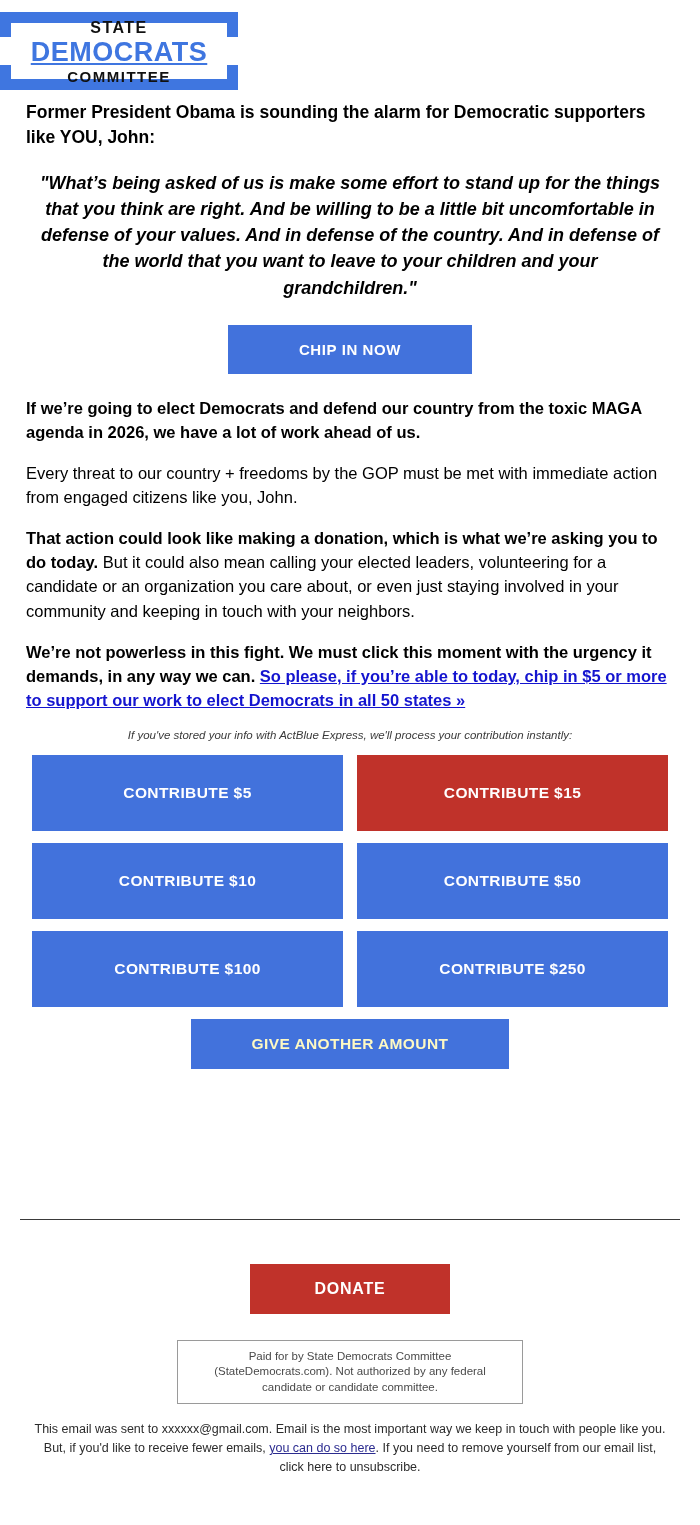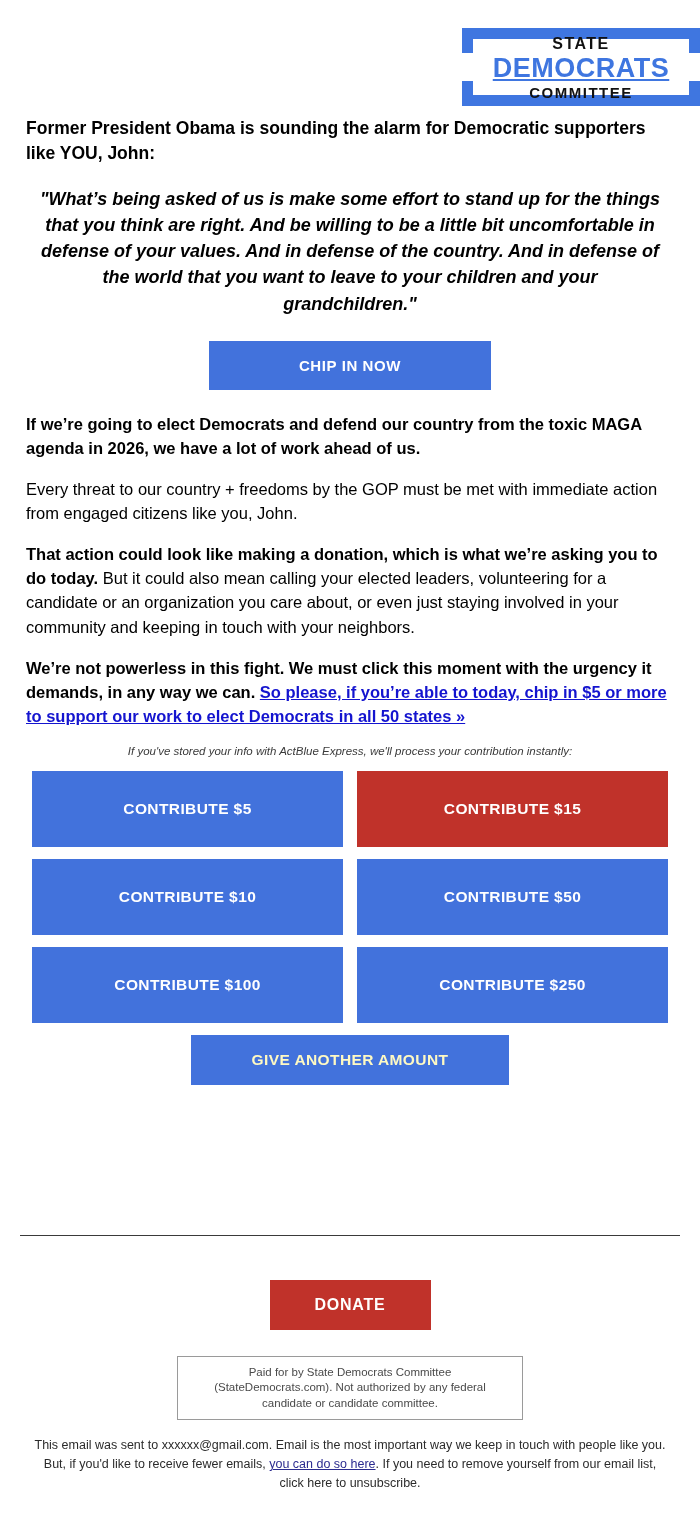--- a/index.html
+++ b/index.html
@@ -16,24 +16,24 @@
     overflow: hidden;
   }
 
   .email-wrap {
     width: 700px;
     padding: 0;
   }
 
   
   .logo-block {
-    padding-top: 28px;
+    padding-top: 12px;
     padding-bottom: 10px;
     display: flex;
-    justify-content: flex-end;
+    justify-content: flex-start;
   }
   .logo {
     position: relative;
     width: 238px;
     height: 78px;
   }
   .logo-frame {
     position: absolute;
     inset: 0;
     border: 11px solid #3f76e0;
@@ -114,21 +114,21 @@
     margin-bottom: 24px;
   }
 
   .btn-center {
     display: flex;
     justify-content: center;
     margin-bottom: 22px;
   }
   .chip-btn {
     display: block;
-    width: 282px;
+    width: 244px;
     padding: 16px 17px;
     background: #4272dc;
     color: #ffffff;
     font-size: 15px;
     font-weight: bold;
     letter-spacing: 0.6px;
     text-align: center;
     text-decoration: none;
     border: none;
     cursor: pointer;
@@ -209,21 +209,21 @@
     margin: 0 20px;
   }
 
   .donate-row {
     display: flex;
     justify-content: center;
     margin-top: 44px;
     margin-bottom: 26px;
   }
   .donate-btn {
-    width: 161px;
+    width: 200px;
     padding: 16px 0;
     background: #c0322a;
     color: #ffffff;
     font-size: 16px;
     font-weight: bold;
     letter-spacing: 0.8px;
     text-align: center;
     text-decoration: none;
     border: none;
     cursor: pointer;

